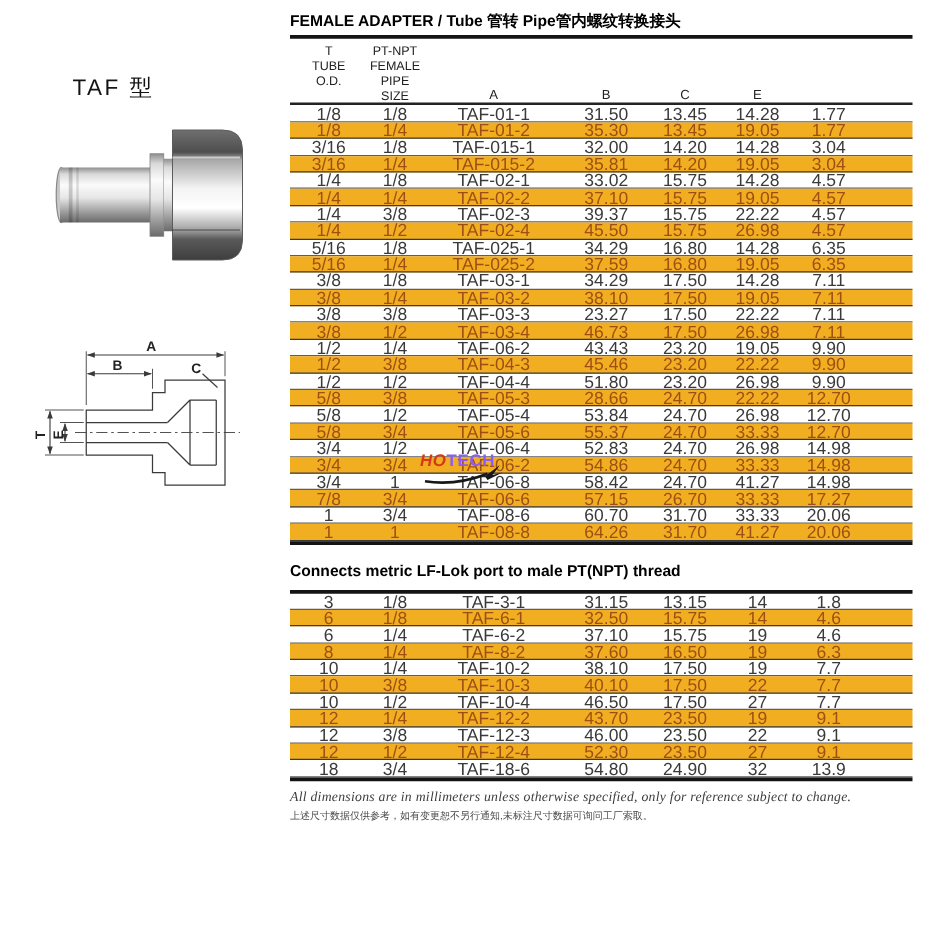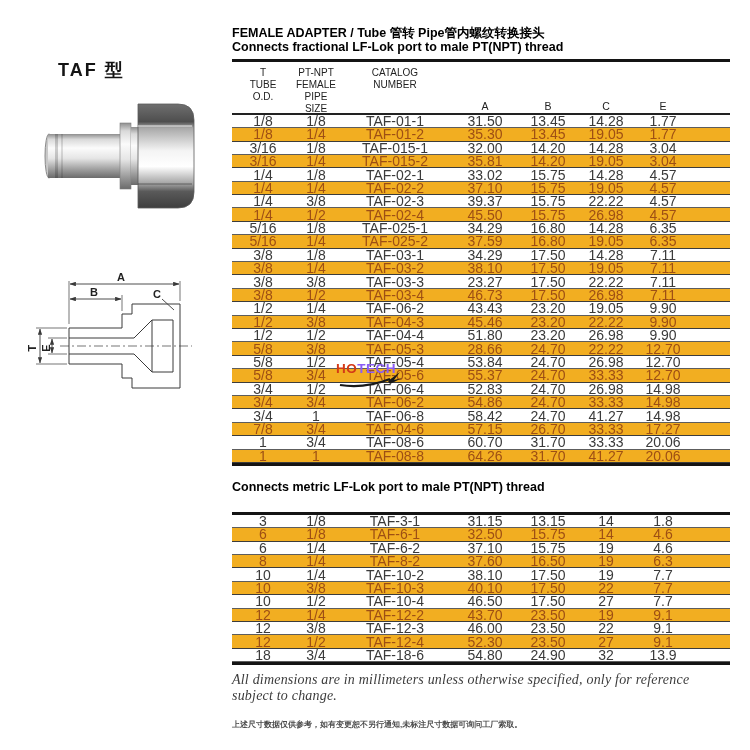--- a/index.html
+++ b/index.html
@@ -5,27 +5,27 @@
   * { margin:0; padding:0; box-sizing:border-box; }
   html,body { background:#ffffff; }
   .page {
     position:relative; width:750px; height:750px; background:#fff;
     font-family:"Liberation Sans", sans-serif; overflow:hidden;
   }
 
   
   .model-label {
     position:absolute; left:58px; top:58px;
-    font-size:18px; font-weight:bold; color:#141414; letter-spacing:2px;
+    font-size:18px; font-weight:normal; color:#141414; letter-spacing:2px;
   }
   .photo { position:absolute; left:40px; top:98px; }
   .drawing { position:absolute; left:24px; top:268px; }
 
   
-  .content { position:absolute; left:232px; top:26px; width:498px; }
+  .content { position:absolute; left:232px; top:10px; width:498px; }
   .title1, .title2 { font-weight:bold; font-size:12.5px; color:#000; line-height:1.15; }
   .rule-thick { height:3px; background:#141414; margin-top:4px; }
   .rule-thick2 { height:3px; background:#141414; }
 
   .grid-cols {
     display:grid;
     grid-template-columns:62px 44px 114px 66px 60px 56px 58px 1fr;
   }
   .thead { padding-top:5px; height:53px; border-bottom:2px solid #222; }
   .th {
@@ -34,34 +34,34 @@
   }
   .th.dim { align-self:end; padding-bottom:2px; font-size:10.5px; }
 
   .trow {
     height:13.4px; border-bottom:1px solid #5d5d5d;
     font-size:14px; color:#3a3a3a; align-items:center;
   }
   .trow .cell { text-align:center; line-height:12px; overflow:hidden; white-space:nowrap; }
   .trow.hl { background:#f2ae21; color:#9e4f14; border-bottom-color:#3c3c3c; }
 
-  .section2-title { margin-top:14px; font-weight:bold; font-size:12.5px; color:#000; margin-bottom:18px; }
+  .section2-title { margin-top:14px; font-weight:bold; font-size:12.5px; color:#000; margin-bottom:8px; }
 
   .fn-en {
     margin-top:7px; font-family:"Liberation Serif", serif; font-style:italic;
-    font-size:14px; color:#3c3c3c; letter-spacing:.2px;
-  }
-  .fn-zh { margin-top:15px; font-size:8px; color:#4a4a4a;font-weight:bold; }
+    font-size:11px; color:#3c3c3c; letter-spacing:.2px;
+  }
+  .fn-zh { margin-top:3px; font-size:8px; color:#4a4a4a; }
 
   
   .watermark {
     position:absolute; left:336px; top:362px; width:78px; height:28px;
     z-index:5; font-weight:bold; font-size:13.5px; letter-spacing:.5px; line-height:14px;
   }
-  .watermark .wm-ho { color:#d43a17; }
+  .watermark .wm-ho { color:#d43a17;font-style:italic; }
   .watermark .wm-tech { color:#8b5cf6; }
   .watermark svg { position:absolute; left:2px; top:9px; }
 
   svg text { font-family:"Liberation Sans", sans-serif; }
 </style>
 </head>
 <body>
 
 <div class="page">
 
@@ -134,33 +134,30 @@
       <text x="97" y="13" text-anchor="middle">A</text>
       <text x="70" y="28" text-anchor="middle">B</text>
       <text x="133" y="30" text-anchor="middle">C</text>
       <text x="10" y="82" text-anchor="middle" transform="rotate(-90 10 80)">T</text>
       <text x="24" y="82" text-anchor="middle" transform="rotate(-90 24 80)">E</text>
     </g>
   </svg>
 
   <div class="content">
     <div class="title1">FEMALE ADAPTER / Tube 管转 Pipe管内螺纹转换接头</div>
-    <div class="title2">Connects fractional LF-Lok port to male PT(NPT) thread</div>
     <div class="rule-thick"></div>
 
     <div class="thead grid-cols">
       <div class="th">T
 TUBE
 O.D.</div>
       <div class="th">PT-NPT
 FEMALE
 PIPE
 SIZE</div>
-      <div class="th">CATALOG
-NUMBER</div>
       <div class="th dim">A</div>
       <div class="th dim">B</div>
       <div class="th dim">C</div>
       <div class="th dim">E</div>
       <div class="th"></div>
     </div>
 
     <div>
         <div class="trow grid-cols">
           <div class="cell">1/8</div>
@@ -365,21 +362,21 @@
           <div class="cell">1</div>
           <div class="cell">TAF-06-8</div>
           <div class="cell">58.42</div>
           <div class="cell">24.70</div>
           <div class="cell">41.27</div>
           <div class="cell">14.98</div>
         </div>
         <div class="trow grid-cols hl">
           <div class="cell">7/8</div>
           <div class="cell">3/4</div>
-          <div class="cell">TAF-04-6</div>
+          <div class="cell">TAF-06-6</div>
           <div class="cell">57.15</div>
           <div class="cell">26.70</div>
           <div class="cell">33.33</div>
           <div class="cell">17.27</div>
         </div>
         <div class="trow grid-cols">
           <div class="cell">1</div>
           <div class="cell">3/4</div>
           <div class="cell">TAF-08-6</div>
           <div class="cell">60.70</div>

